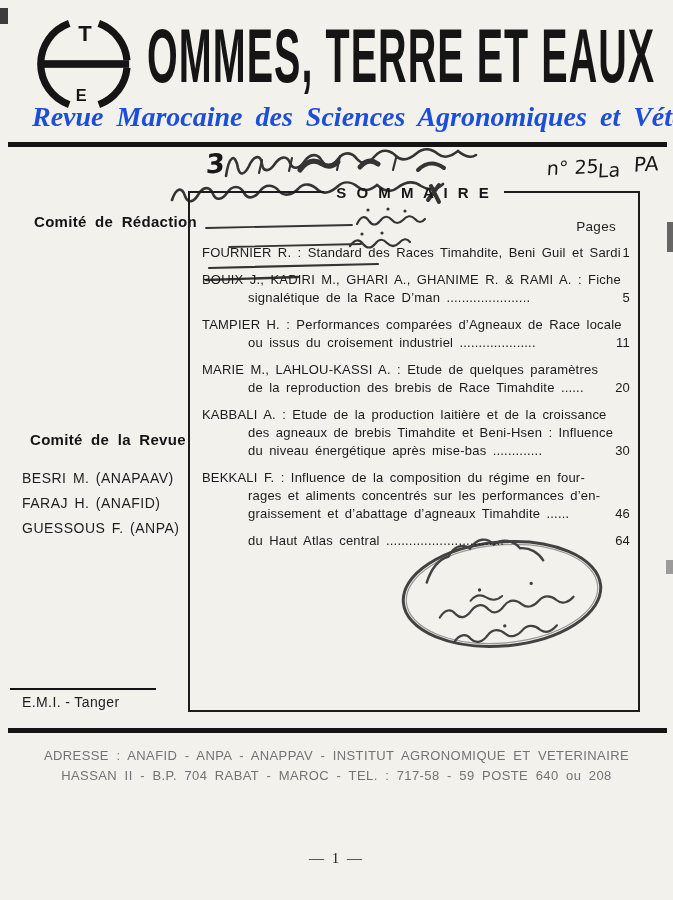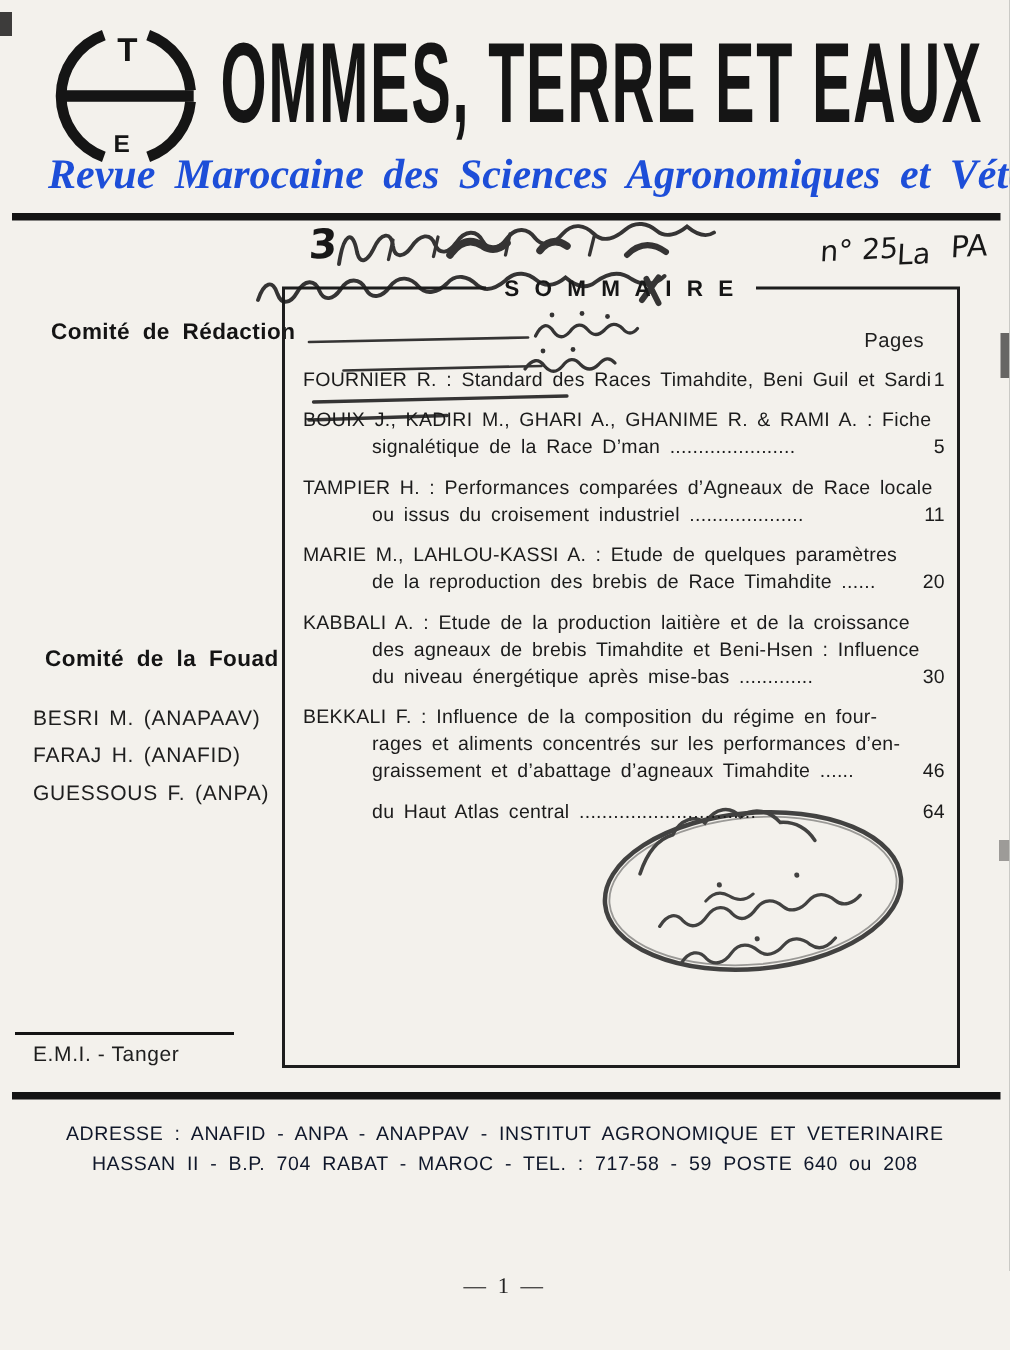--- a/index.html
+++ b/index.html
@@ -65,21 +65,21 @@
     position:absolute;font-family:"DejaVu Sans",sans-serif;color:#181818;
     white-space:nowrap;transform:skewX(-6deg) rotate(-3deg);
   }
   .hand-3{left:206px;top:148px;font-size:27px;font-weight:bold;}
   .hand-n25{left:547px;top:156px;font-size:19px;}
   .hand-la{left:598px;top:159px;font-size:19px;}
   .hand-pa{left:634px;top:152px;font-size:20px;}
   .overlay{position:absolute;left:0;top:0;width:673px;height:900px;pointer-events:none;}
   
   .address{position:absolute;left:0;right:0;top:746px;text-align:center;
-    font-size:13px;line-height:20px;letter-spacing:.4px;word-spacing:3.5px;color:#0f172a;}
+    font-size:13px;line-height:20px;letter-spacing:.4px;word-spacing:3.5px;color:#737373;}
   .page-number{position:absolute;left:0;right:0;top:850px;text-align:center;
     font-family:"Liberation Serif",serif;font-size:15px;letter-spacing:2px;color:#222;}
   
   .smudge{position:absolute;background:#1c1c1c;}
   .sm1{left:0;top:8px;width:8px;height:16px;opacity:.85;}
   .sm2{left:667px;top:222px;width:6px;height:30px;opacity:.65;}
   .sm3{left:666px;top:560px;width:7px;height:14px;opacity:.4;}
 </style>
 </head>
 <body>
@@ -98,21 +98,21 @@
     <rect x="4" y="46" width="93" height="8" fill="#151515"></rect>
     <text x="51" y="26" text-anchor="middle" font-family="Liberation Sans, sans-serif" font-weight="bold" font-size="23" fill="#151515">T</text>
     <text x="47" y="89" text-anchor="middle" font-family="Liberation Sans, sans-serif" font-weight="bold" font-size="17" fill="#151515">E</text>
   </svg>
 
   <div class="title">OMMES, TERRE ET EAUX</div>
   <div class="subtitle">Revue Marocaine des Sciences Agronomiques et Vétérinaires</div>
   <div class="rule rule-header"></div>
 
   <div class="committee-heading h-redaction">Comité de Rédaction</div>
-  <div class="committee-heading h-revue">Comité de la Fouad</div>
+  <div class="committee-heading h-revue">Comité de la Revue</div>
   <div class="members" id="revue-list">
       <div>BESRI M. (ANAPAAV)</div>
       <div>FARAJ H. (ANAFID)</div>
       <div>GUESSOUS F. (ANPA)</div>
     </div>
   <div class="rule rule-emi"></div>
   <div class="imprint">E.M.I. - Tanger</div>
 
   <div class="toc-box">
     <div class="toc-heading-row">

